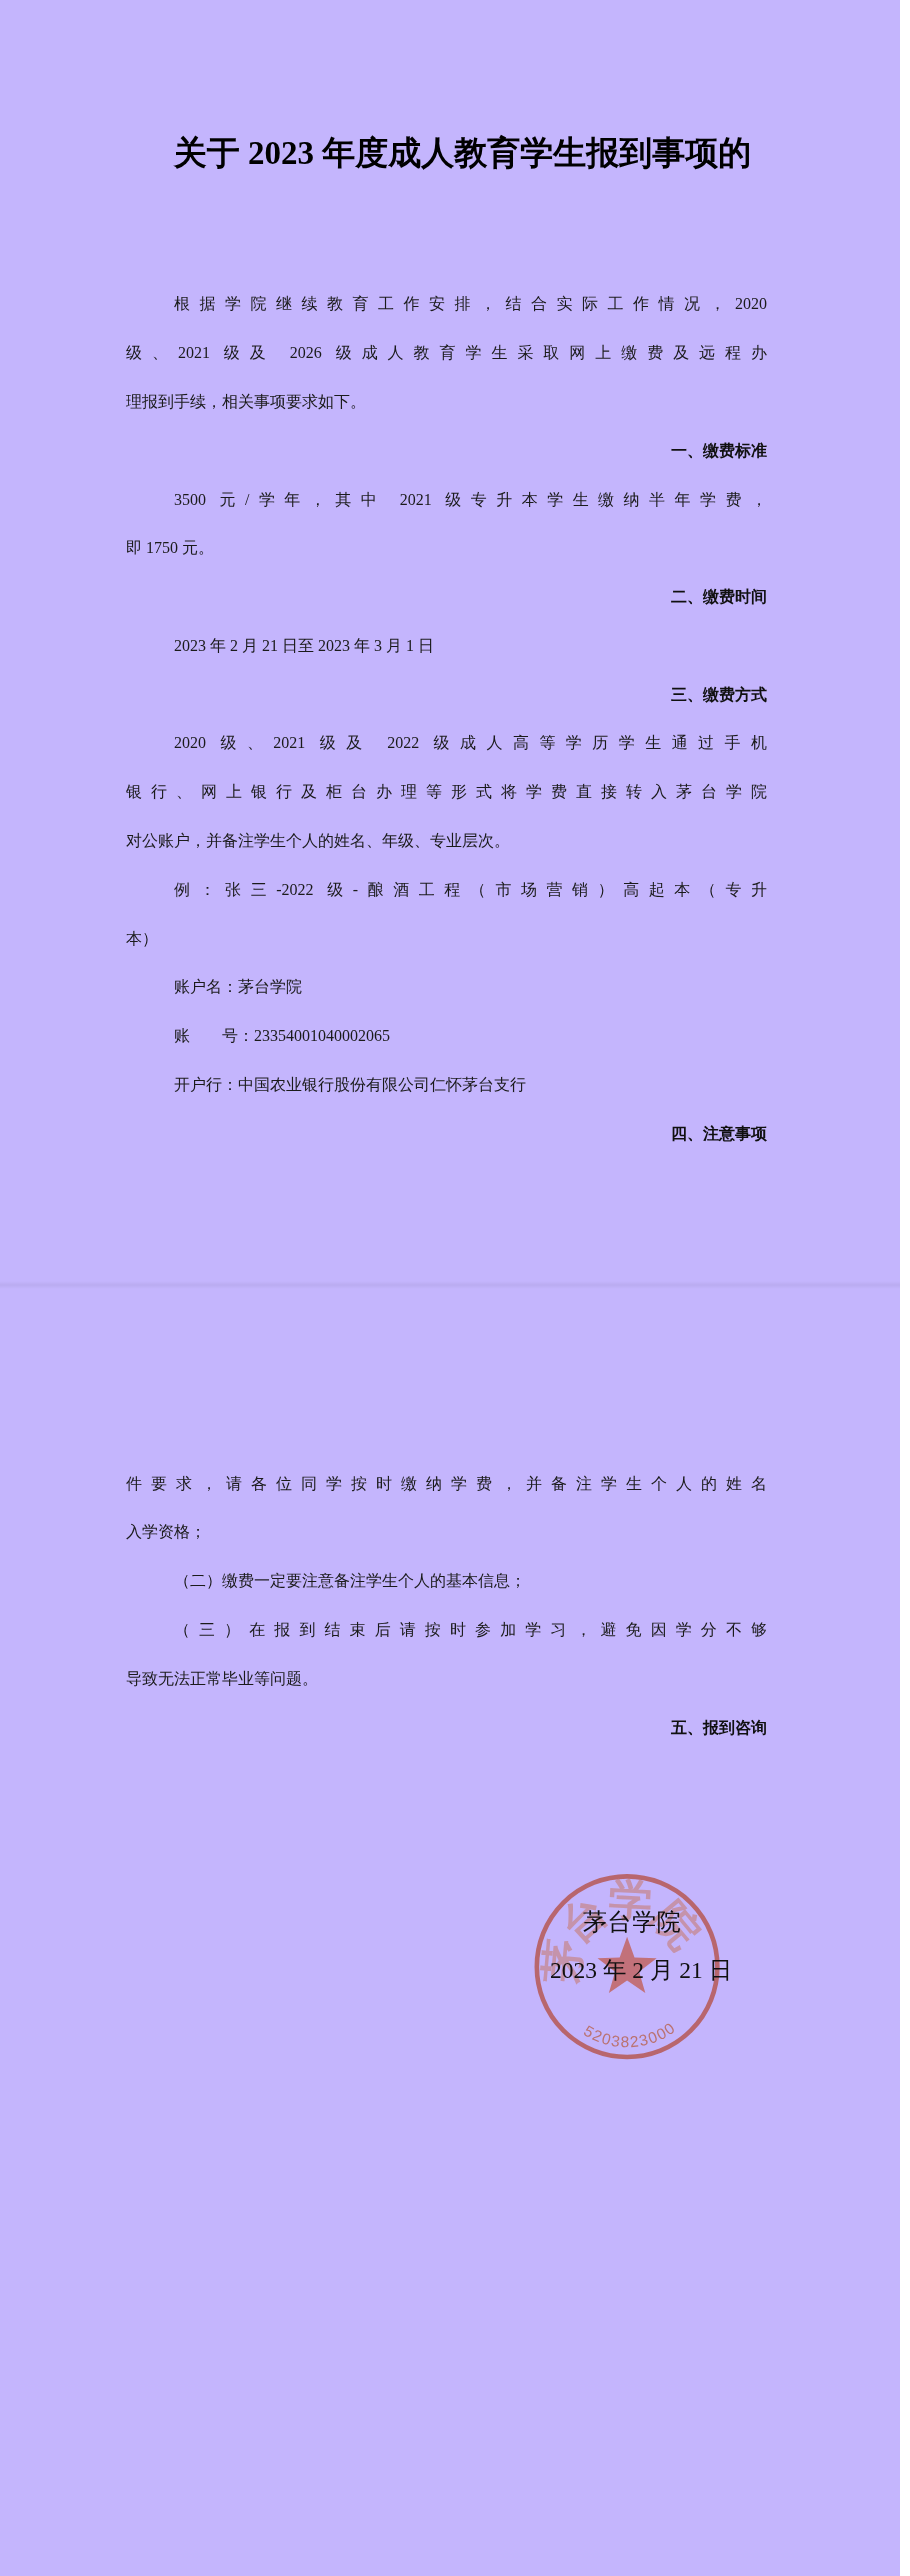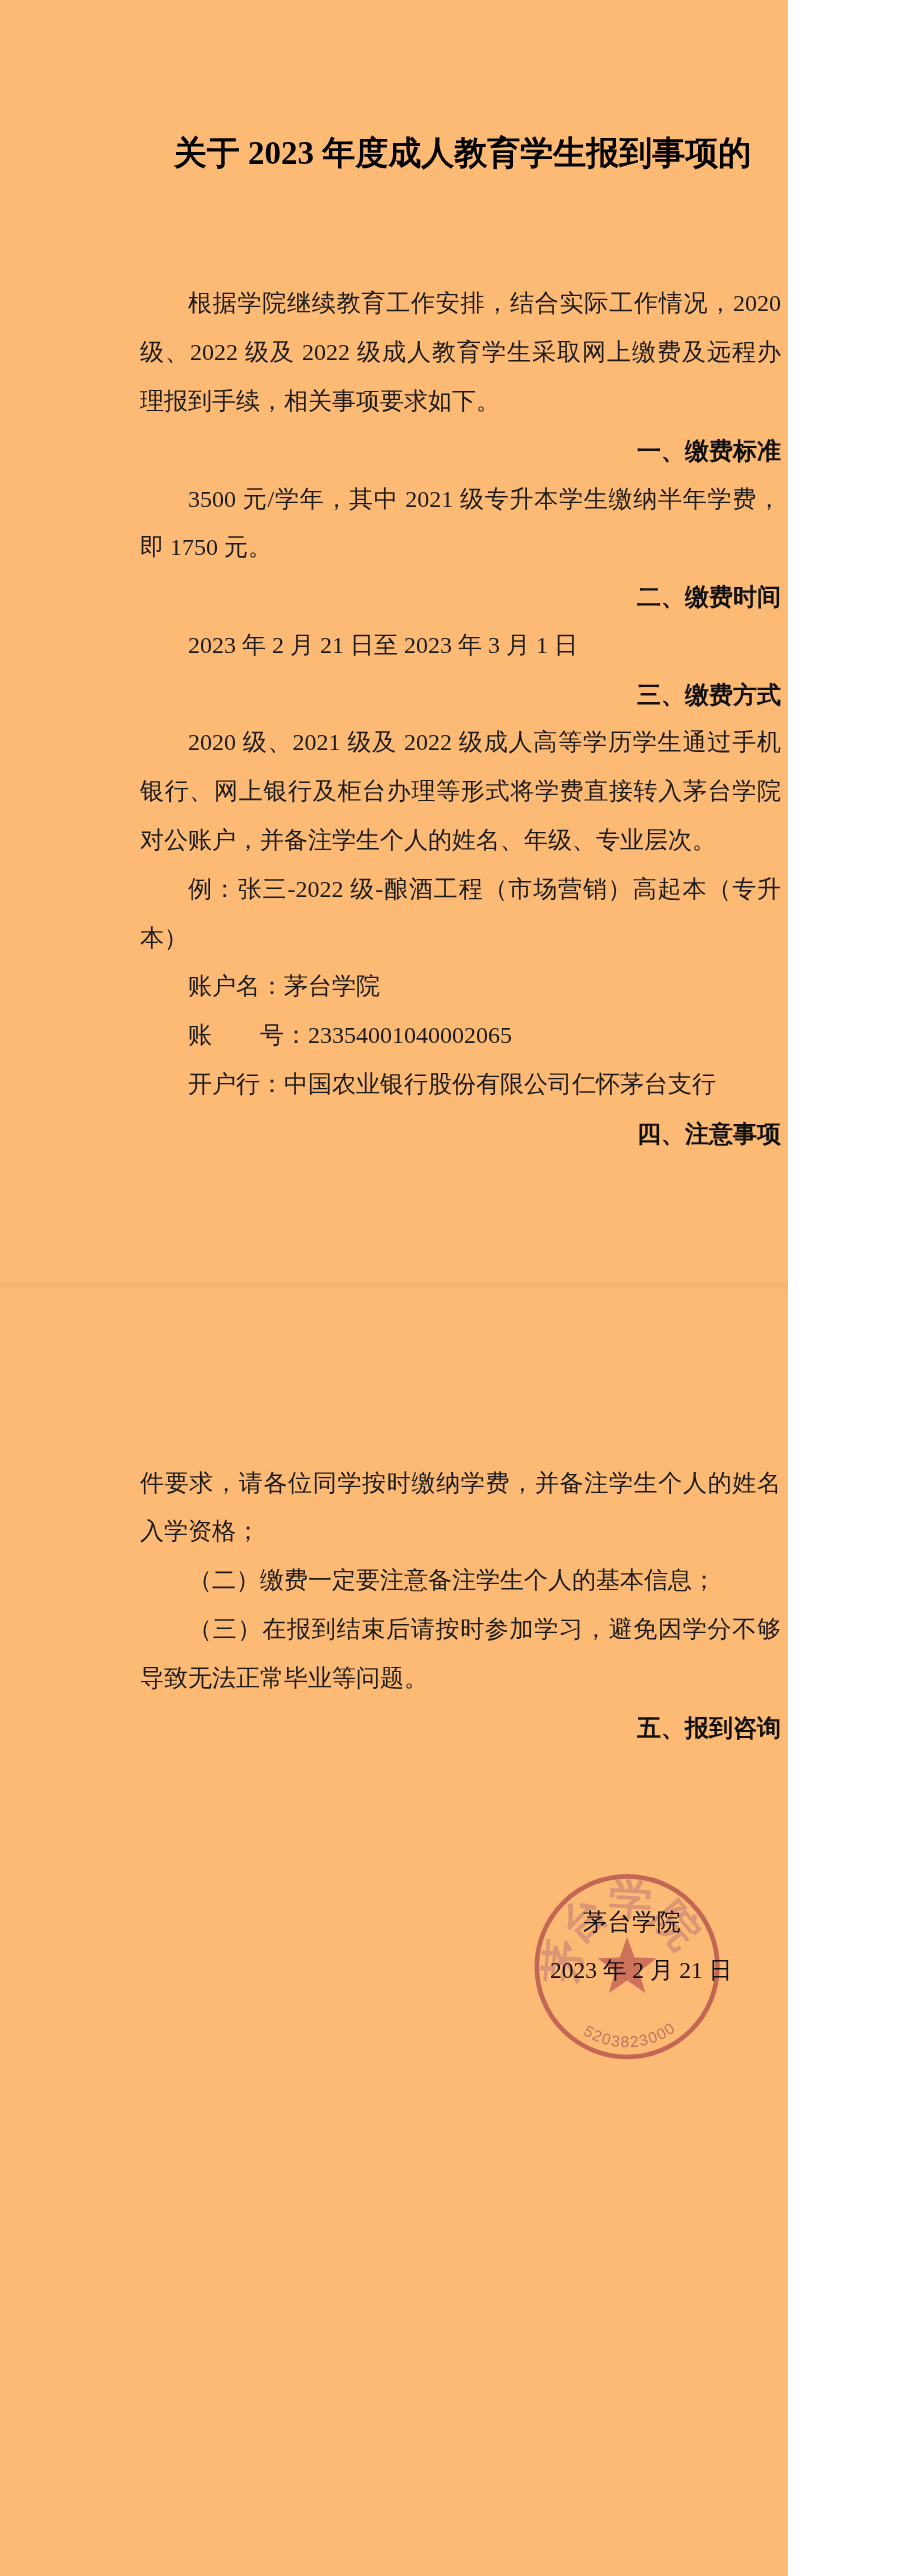--- a/index.html
+++ b/index.html
@@ -1,45 +1,45 @@
 <!DOCTYPE html>
 <html style="font-size:9.2px"><head>
 <meta charset="utf-8">
 <style>
   html,body{margin:0;padding:0;background:#ffffff;}
   .page{
     position:relative;
-    width:788px;
+    width:900px;
     height:2576px;
-    background:#fdba74;
+    background:#c4b5fd;
     overflow:hidden;
     font-family:"Liberation Serif",serif;
   }
   .title{
     position:absolute;
     left:142px;
     width:641px;
     height:57px;
     line-height:57px;
     text-align:center;
     font-family:"Liberation Serif",serif;
     font-weight:bold;
     font-size:33px;
     color:#000000;
     white-space:nowrap;
   }
   .t1{top:125px;}
   .t2{top:197px;}
   .ln{
     position:absolute;
-    left:140px;
+    left:126px;
     width:641px;
     height:49px;
     line-height:49px;
-    font-size:24px;
+    font-size:16px;
     color:#1b1b1b;
     font-family:"Liberation Serif",serif;
     white-space:nowrap;
     box-sizing:border-box;
   }
   .indent{padding-left:48px;}
   .fill{
     white-space:normal;
     text-align:justify;
     text-align-last:justify;
@@ -95,21 +95,21 @@
   }
 </style>
 </head>
 <body>
 
 <div class="page">
 
   <div class="title t1">关于 2023 年度成人教育学生报到事项的</div>
 
   <div class="ln indent fill" style="top:279px">根据学院继续教育工作安排，结合实际工作情况，2020</div>
-  <div class="ln fill" style="top:328px">级、2022 级及 2022 级成人教育学生采取网上缴费及远程办</div>
+  <div class="ln fill" style="top:328px">级、2021 级及 2026 级成人教育学生采取网上缴费及远程办</div>
   <div class="ln" style="top:377px">理报到手续，相关事项要求如下。</div>
   <div class="ln indent head" style="top:426px">一、缴费标准</div>
   <div class="ln indent fill" style="top:475px">3500 元/学年，其中 2021 级专升本学生缴纳半年学费，</div>
   <div class="ln" style="top:523px">即 1750 元。</div>
   <div class="ln indent head" style="top:572px">二、缴费时间</div>
   <div class="ln indent" style="top:621px">2023 年 2 月 21 日至 2023 年 3 月 1 日</div>
   <div class="ln indent head" style="top:670px">三、缴费方式</div>
   <div class="ln indent fill" style="top:718px">2020 级、2021 级及 2022 级成人高等学历学生通过手机</div>
   <div class="ln fill" style="top:767px">银行、网上银行及柜台办理等形式将学费直接转入茅台学院</div>
   <div class="ln" style="top:816px">对公账户，并备注学生个人的姓名、年级、专业层次。</div>

